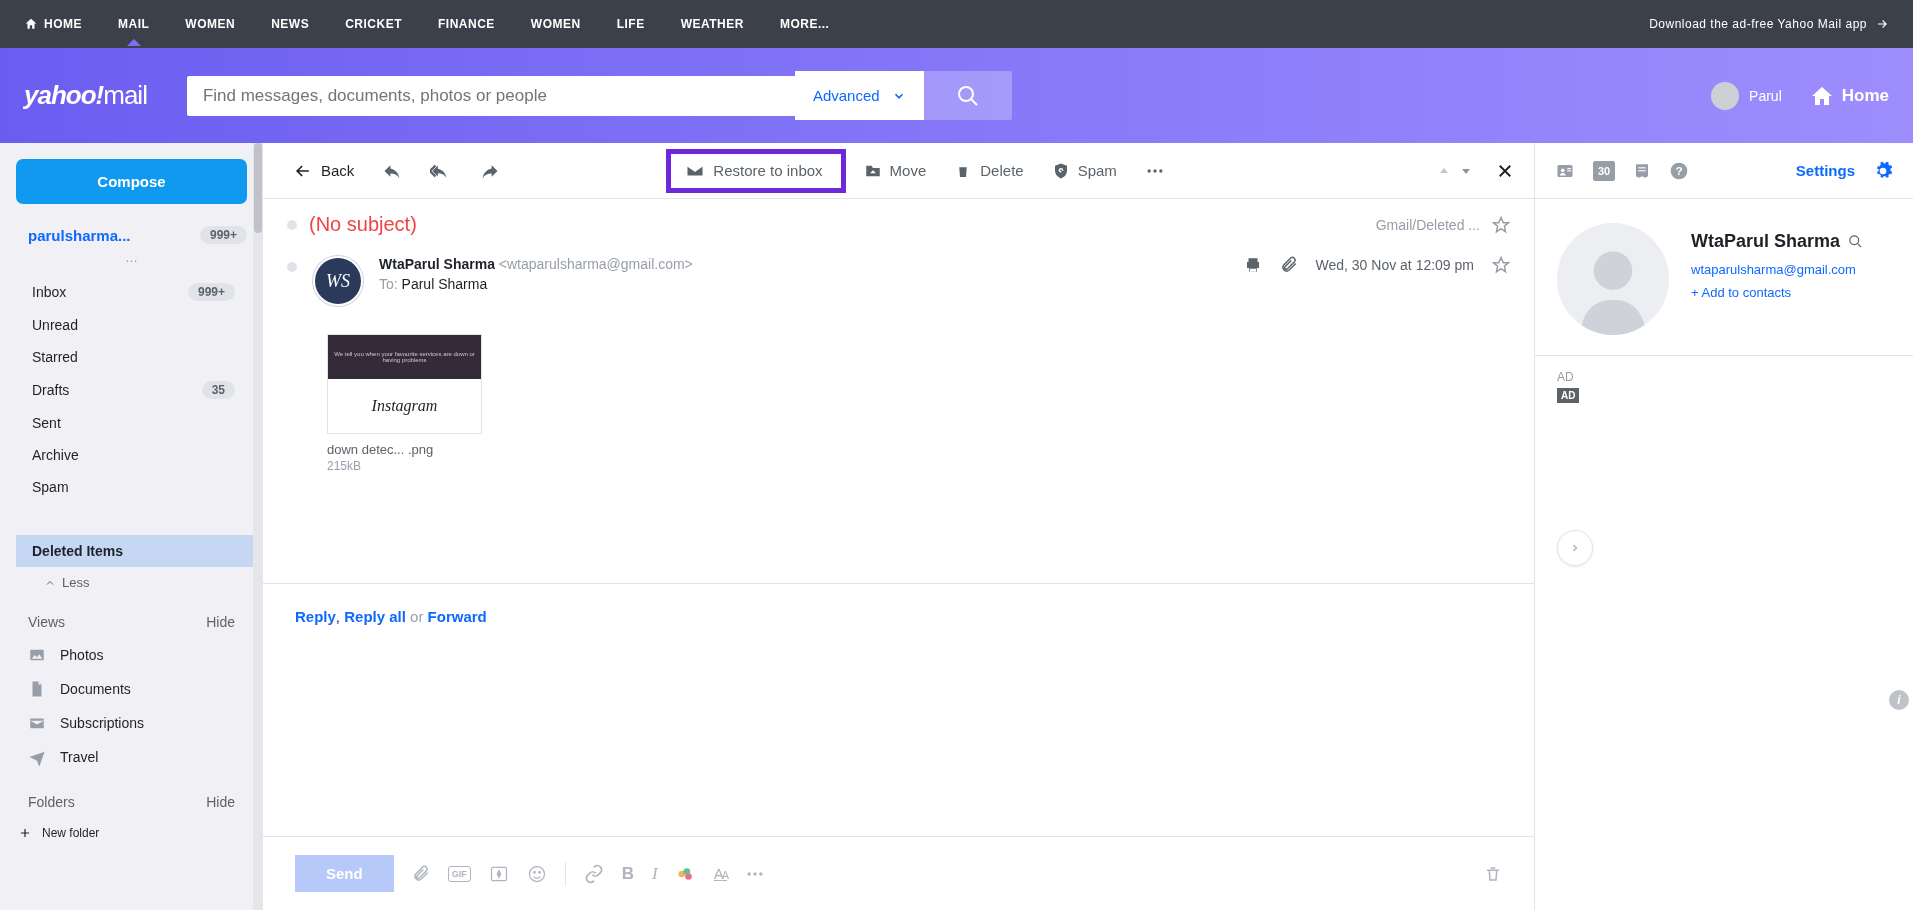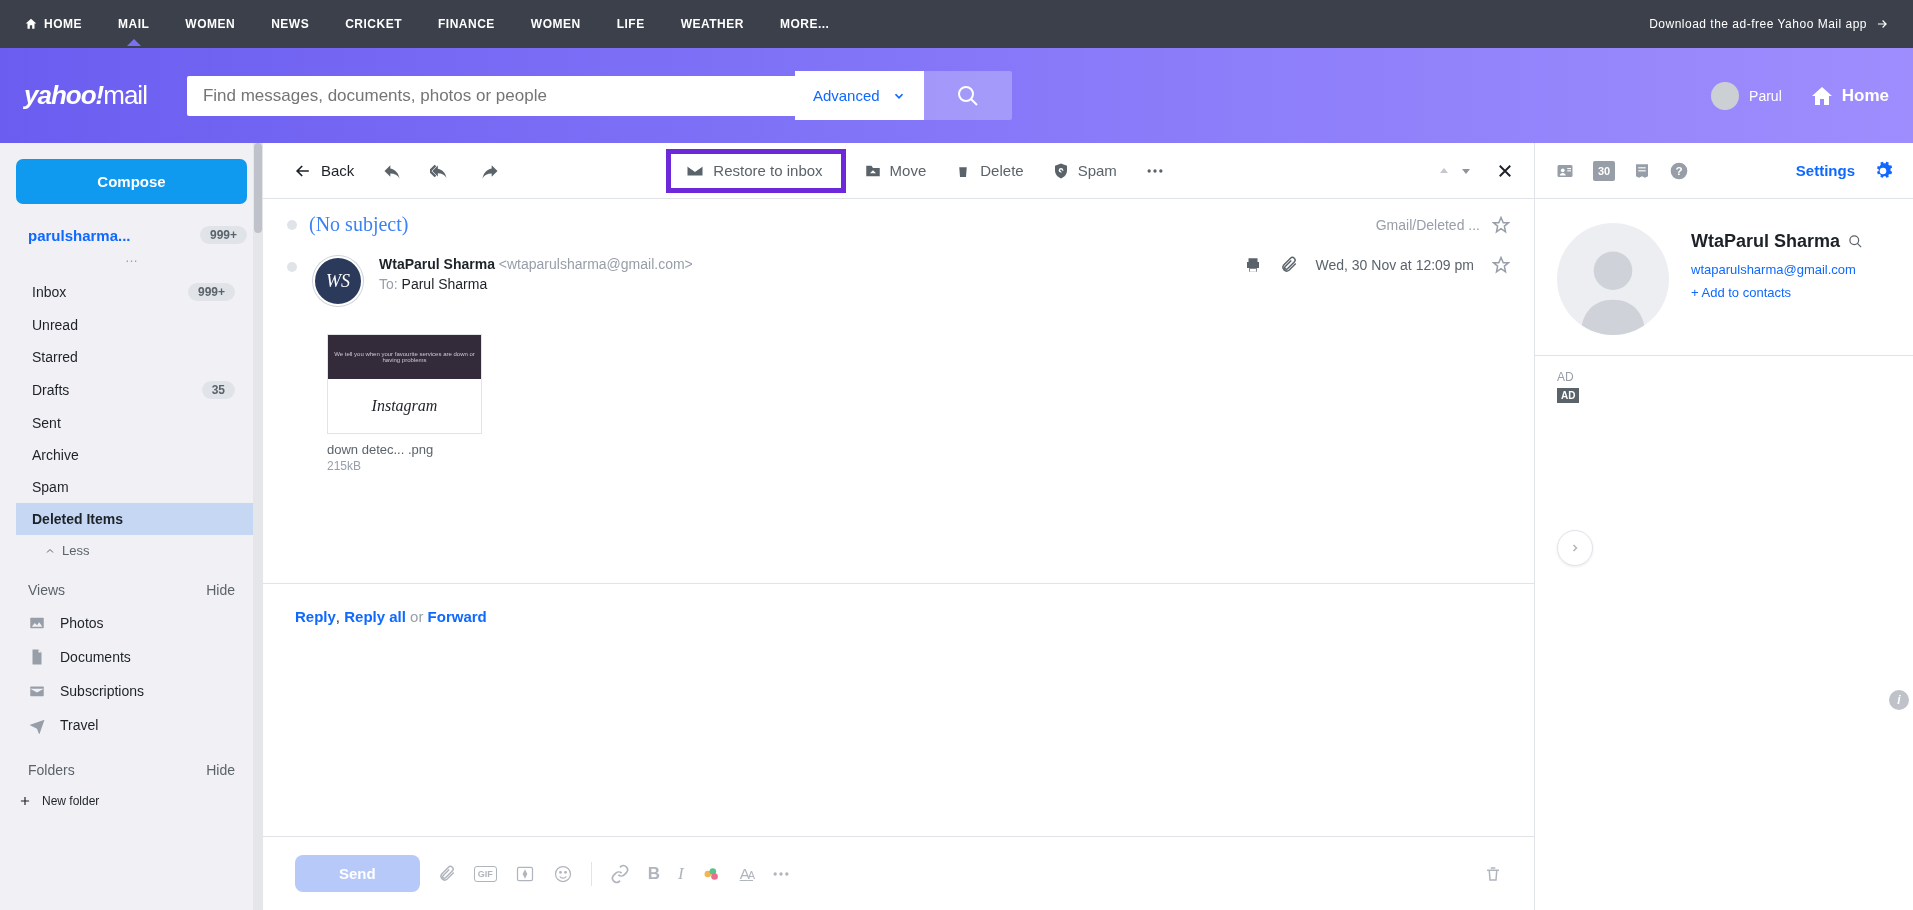--- a/index.html
+++ b/index.html
@@ -31,40 +31,40 @@
 
 
 .left { width:263px; background:#f1f1f5; padding:16px 16px 0 16px; position:relative; }
 .compose { background:#0f9af0; color:#fff; height:45px; display:flex; align-items:center; justify-content:center; font-size:15px; font-weight:600; border-radius:7px; cursor:pointer; margin-bottom:16px; }
 .account-line { display:flex; align-items:center; justify-content:space-between; padding:6px 0 4px 12px; }
 .account-line .acct-name { color:#0f69ff; font-weight:700; font-size:15px; }
 .badge { background:#e0e4e9; color:#5b636a; border-radius:12px; padding:2px 10px; font-size:12px; font-weight:600; }
 .ellips { text-align:center; color:#979ea8; font-size:13px; padding:2px 0 10px; }
 .folders { margin:0 -16px; }
 .folder { display:flex; align-items:center; justify-content:space-between; padding:8px 28px 8px 32px; font-size:14px; color:#1d2228; cursor:pointer; }
-.folder.active { background:#c5d7f2; font-weight:700; margin-left:16px; padding-left:16px;}
+.folder.active { background:#c5d7f2; font-weight:700; margin-left:16px; padding-left:16px;margin-top:32px;}
 .less { display:flex; align-items:center; gap:6px; padding:8px 28px 16px 28px; color:#5b636a; font-size:13px; cursor:pointer; }
 .section-head { display:flex; justify-content:space-between; padding:8px 12px; color:#5b636a; font-size:14px; }
 .view-item { display:flex; align-items:center; gap:14px; padding:8px 12px; color:#1d2228; cursor:pointer; }
 .view-item svg, .view-item .ic { color:#979ea8; }
 .newfolder { display:flex; align-items:center; gap:10px; padding:8px 2px; color:#1d2228; cursor:pointer; font-size:12px;}
 .left-scroll { position:absolute; right:0; top:0; bottom:0; width:10px; background:#e4e6ea; }
 .left-thumb { position:absolute; right:1px; top:0; width:8px; height:90px; background:#bfc3c9; border-radius:4px; }
 
 
 .center { flex:1; display:flex; flex-direction:column; border-right:1px solid #e0e4e9; }
 .toolbar { height:56px; display:flex; align-items:center; padding:0 20px; border-bottom:1px solid #e0e4e9; gap:8px; color:#5b636a; }
 .tbtn { display:flex; align-items:center; gap:8px; padding:6px 10px; cursor:pointer; font-size:15px; color:#5b636a;}
 .tbtn svg { flex-shrink:0; }
 .tgap { width:140px; }
 .restore-box { border:5px solid #6d28d9; padding:2px 8px 2px 4px; }
 .toolbar .push { margin-left:auto; display:flex; align-items:center; gap:10px; }
 .subj-row { display:flex; align-items:center; padding:14px 24px; gap:12px; }
 .dot { width:10px; height:10px; border-radius:50%; background:#e0e4e9; }
-.subj { font-size:20px; color:#3b82f6;font-family:Liberation Serif, serif; }
+.subj { font-size:20px; color:#ef4444; }
 .subj-row .grow { flex:1; }
 .subj-row .loc { color:#979ea8; font-size:14px; }
 .msg-head { display:flex; align-items:flex-start; padding:6px 24px 0; gap:16px; }
 .avatar-ws { width:50px; height:50px; border-radius:50%; background:#2b3a5b; color:#fff; display:flex; align-items:center; justify-content:center; font-family:Georgia,serif; font-style:italic; font-size:18px; border:2px solid #fff; box-shadow:0 0 0 1px #cfd3d9;}
 .from-line { font-size:14px; }
 .from-line .name { font-weight:700; }
 .from-line .addr { color:#979ea8; }
 .to-line { font-size:14px; margin-top:4px; }
 .to-line .to { color:#979ea8; }
 .msg-meta { margin-left:auto; display:flex; align-items:center; gap:18px; color:#5b636a; font-size:14px;}
@@ -72,21 +72,21 @@
 .attach-card { width:155px; }
 .attach-thumb { width:155px; height:100px; background:#fff; border:1px solid #e0e4e9; display:flex; flex-direction:column; overflow:hidden;}
 .attach-thumb .top { height:44px; background:#332a3a; display:flex; align-items:center; justify-content:center; color:#cfc8d6; font-size:6px; text-align:center; padding:0 6px;}
 .attach-thumb .bot { flex:1; display:flex; align-items:center; justify-content:center; font-family:cursive; font-size:16px; font-style:italic;}
 .attach-name { font-size:13px; color:#5b636a; margin-top:8px;}
 .attach-size { font-size:12px; color:#979ea8; margin-top:2px;}
 .reply-strip { border-top:1px solid #e0e4e9; margin-top:100px; padding:24px 32px; font-size:15px;}
 .reply-strip a { color:#0f69ff; font-weight:600; cursor:pointer; }
 .reply-strip .or { color:#979ea8; }
 .compose-bar { border-top:1px solid #e0e4e9; padding:18px 32px; display:flex; align-items:center; gap:18px; margin-top:auto;}
-.send-btn { background:#b7c9f9; color:#fff; font-weight:600; padding:10px 44px; border-radius:8px; cursor:pointer; font-size:15px;}
+.send-btn { background:#b7c9f9; color:#fff; font-weight:600; padding:10px 31px; border-radius:0; cursor:pointer; font-size:15px;}
 .cb-icon { color:#b0b5bd; cursor:pointer; }
 .cb-sep { width:1px; height:24px; background:#e0e4e9; }
 .compose-bar .grow { flex:1; }
 .round-next { position:absolute; right:320px; top:530px; width:36px; height:36px; border-radius:50%; background:#fff; border:1px solid #e0e4e9; display:flex; align-items:center; justify-content:center; color:#b0b5bd; cursor:pointer; box-shadow:0 1px 3px rgba(0,0,0,.08);}
 
 
 .right { width:378px; display:flex; flex-direction:column; }
 .right-top { height:56px; border-bottom:1px solid #e0e4e9; display:flex; align-items:center; padding:0 20px; gap:18px; }
 .right-top .grow { flex:1; }
 .right-top .settings { color:#0f69ff; font-weight:600; font-size:15px; cursor:pointer; }

